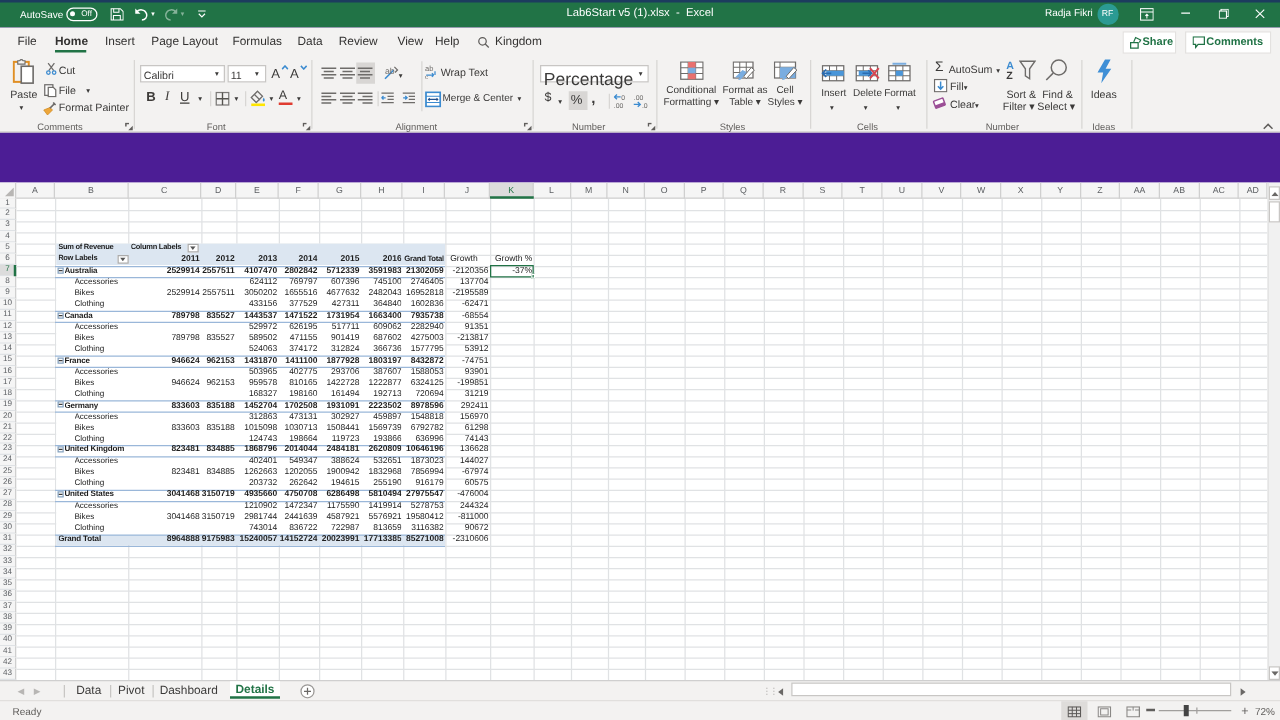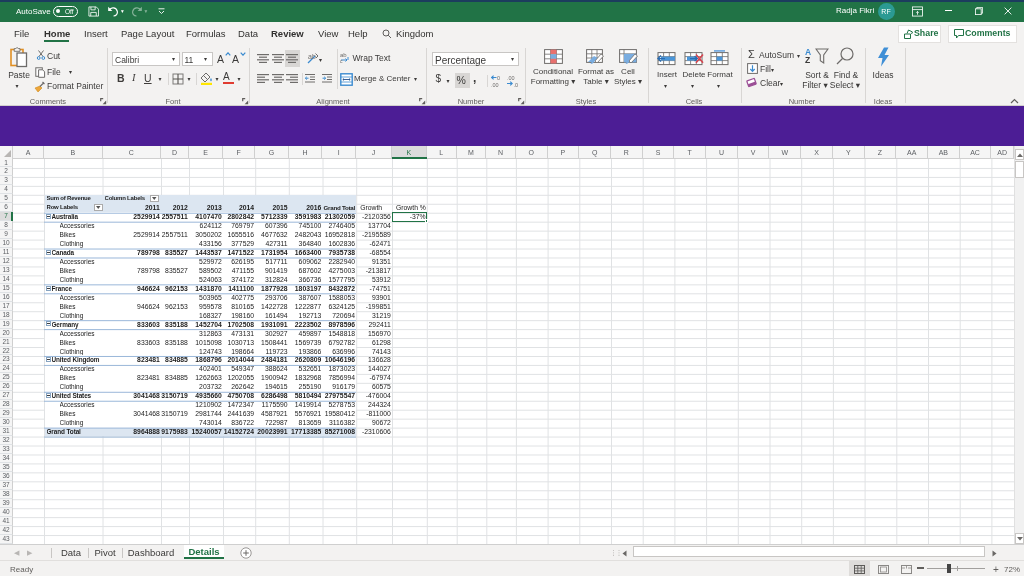--- a/index.html
+++ b/index.html
@@ -24,20 +24,21 @@
  <div class="ab" style="left:121px;top:7.5px;color:#fff;font-size:5.5px;">▾</div>
  <svg class="ab" style="left:131px;top:5px;opacity:.45" width="12" height="12" viewBox="0 0 12 12">
         <path d="M9.8 5.2 C8 1.8 3 2.2 1.7 6.2 C1 9 3 11 5.5 11" fill="none" stroke="#fff" stroke-width="1.2"></path>
         <path d="M10.8 1.8 v4.2 h-4.2 z" fill="#fff"></path>
       </svg>
  <div class="ab" style="left:144.5px;top:7.5px;color:#fff;font-size:5.5px;opacity:.45">▾</div>
  <svg class="ab" style="left:158px;top:8px" width="7" height="7" viewBox="0 0 7 7">
         <path d="M0.5 0.8 H6.5" stroke="#fff" stroke-width="0.9"></path>
         <path d="M1 3 L3.5 5.5 L6 3" fill="none" stroke="#fff" stroke-width="0.9"></path>
       </svg>
+ <div class="ab" style="left:0;top:5px;width:1024px;text-align:center;color:#fff;font-size:9px;">Lab6Start v5 (1).xlsx &nbsp;-&nbsp; Excel</div>
  <div class="ab" style="left:836px;top:6px;color:#fff;font-size:8px;">Radja Fikri</div>
  <div class="ab" style="left:877.5px;top:2.5px;width:17px;height:17px;border-radius:50%;background:#2b9a93;color:#fff;font-size:7px;text-align:center;line-height:17px;">RF</div>
  <svg class="ab" style="left:912px;top:5.5px" width="11" height="11" viewBox="0 0 12 11">
         <rect x="0.5" y="0.5" width="11" height="10" fill="none" stroke="#fff" stroke-width="0.9"></rect>
         <path d="M0.5 3.4 H11.5" stroke="#fff" stroke-width="0.9"></path>
         <path d="M6 9 L6 5.5 M4.7 6.8 L6 5.4 L7.3 6.8" stroke="#fff" fill="none" stroke-width="0.9"></path>
       </svg>
  <div class="ab" style="left:944.5px;top:10.3px;width:7px;height:1.2px;background:#fff"></div>
  <svg class="ab" style="left:974.5px;top:7px" width="8" height="8" viewBox="0 0 11 11">
         <rect x="0.5" y="2.5" width="8" height="8" fill="none" stroke="#fff" stroke-width="1.2"></rect>
@@ -49,21 +50,21 @@
 </div>
 
 <div class="ab" style="left:0;top:22px;width:1024px;height:22px;background:#f3f2f1">
  <div class="ab" style="left:14px;top:6px;font-size:9.5px;color:#323130;">File</div>
  <div class="ab" style="left:44px;top:6px;font-size:9.5px;color:#323130;font-weight:bold;">Home</div>
  <div class="ab" style="left:44px;top:17.5px;width:25px;height:2.5px;background:#217346"></div>
  <div class="ab" style="left:84px;top:6px;font-size:9.5px;color:#323130;">Insert</div>
  <div class="ab" style="left:121px;top:6px;font-size:9.5px;color:#323130;">Page Layout</div>
  <div class="ab" style="left:186px;top:6px;font-size:9.5px;color:#323130;">Formulas</div>
  <div class="ab" style="left:238px;top:6px;font-size:9.5px;color:#323130;">Data</div>
- <div class="ab" style="left:271px;top:6px;font-size:9.5px;color:#323130;font-weight:bold;">Review</div>
+ <div class="ab" style="left:271px;top:6px;font-size:9.5px;color:#323130;">Review</div>
  <div class="ab" style="left:318px;top:6px;font-size:9.5px;color:#323130;">View</div>
  <div class="ab" style="left:348px;top:6px;font-size:9.5px;color:#323130;">Help</div>
  <svg class="ab" style="left:382px;top:7px" width="10" height="10" viewBox="0 0 10 10">
         <circle cx="4" cy="4" r="3" fill="none" stroke="#605e5c" stroke-width="1"></circle>
         <path d="M6.2 6.2 L9 9" stroke="#605e5c" stroke-width="1"></path>
       </svg>
  <div class="ab" style="left:396px;top:6px;font-size:9.5px;color:#323130;">Kingdom</div>
  <div class="ab" style="left:898px;top:2.5px;width:43px;height:18px;background:#fff;border:1px solid #e3e1df;"></div>
  <svg class="ab" style="left:903px;top:7px" width="11" height="11" viewBox="0 0 11 11">
         <path d="M4 4.5 L5.5 1 L9.5 3 L8.5 5" fill="none" stroke="#217346" stroke-width="1"></path>
@@ -228,21 +229,21 @@
     <div class="ab" style="left:352.5px;top:9px;font-size:8.5px;color:#3b3a39">Wrap Text</div>
 <svg class="ab" style="left:340px;top:28.5px" width="13" height="13" viewBox="0 0 13 13">
         <rect x="0.8" y="0.8" width="11.4" height="11.4" fill="#fff" stroke="#3b8bd0" stroke-width="1.4"></rect>
         <path d="M0.8 4 h11.4 M0.8 9 h11.4" stroke="#3b8bd0" stroke-width="0.8"></path>
         <path d="M3 6.5 h7 M3.8 5.6 l-1 0.9 1 0.9 M9.2 5.6 l1 0.9 -1 0.9" stroke="#24508c" fill="none" stroke-width="0.9"></path>
       </svg>
     <div class="ab" style="left:354px;top:30px;font-size:8px;color:#3b3a39">Merge &amp; Center</div>
     <div class="ab" style="left:414px;top:31px;font-size:6px;color:#3b3a39">▾</div>
 <div class="ab" style="left:336.5px;top:5px;width:1px;height:40px;background:#d8d6d4"></div>
 <div class="ab" style="left:432px;top:8px;width:87px;height:14px;background:#fff;border:1px solid #c8c6c4"></div>
-    <div class="ab" style="left:435px;top:10.5px;font-size:10px;color:#3b3a39">Percentage</div>
+    <div class="ab" style="left:435px;top:10.5px;font-size:14px;color:#3b3a39">Percentage</div>
     <div class="ab" style="left:511px;top:11px;font-size:6px;color:#3b3a39">▾</div>
     <div class="ab" style="left:435.5px;top:29px;font-size:10px;color:#3b3a39">$</div>
     <div class="ab" style="left:446.5px;top:33px;font-size:6px;color:#3b3a39">▾</div>
     <div class="ab" style="left:454.5px;top:28.5px;width:15.5px;height:15px;background:#d8d6d4"></div>
     <div class="ab" style="left:456.5px;top:29.5px;font-size:10.5px;color:#3b3a39">%</div>
     <div class="ab" style="left:473px;top:27px;font-size:12px;font-weight:bold;color:#3b3a39">,</div>
     <div class="ab" style="left:486.5px;top:31px;width:1px;height:12px;background:#d8d6d4"></div>
     <svg class="ab" style="left:491px;top:30px" width="12" height="13" viewBox="0 0 12 13">
         <path d="M5.5 3.5 L0.8 3.5 M2.6 1.6 L0.6 3.5 L2.6 5.4" stroke="#3b8bd0" fill="none" stroke-width="1.1"></path>
         <text x="6" y="6.2" font-size="5.5" fill="#6e6c6a" font-family="Liberation Sans">0</text>

